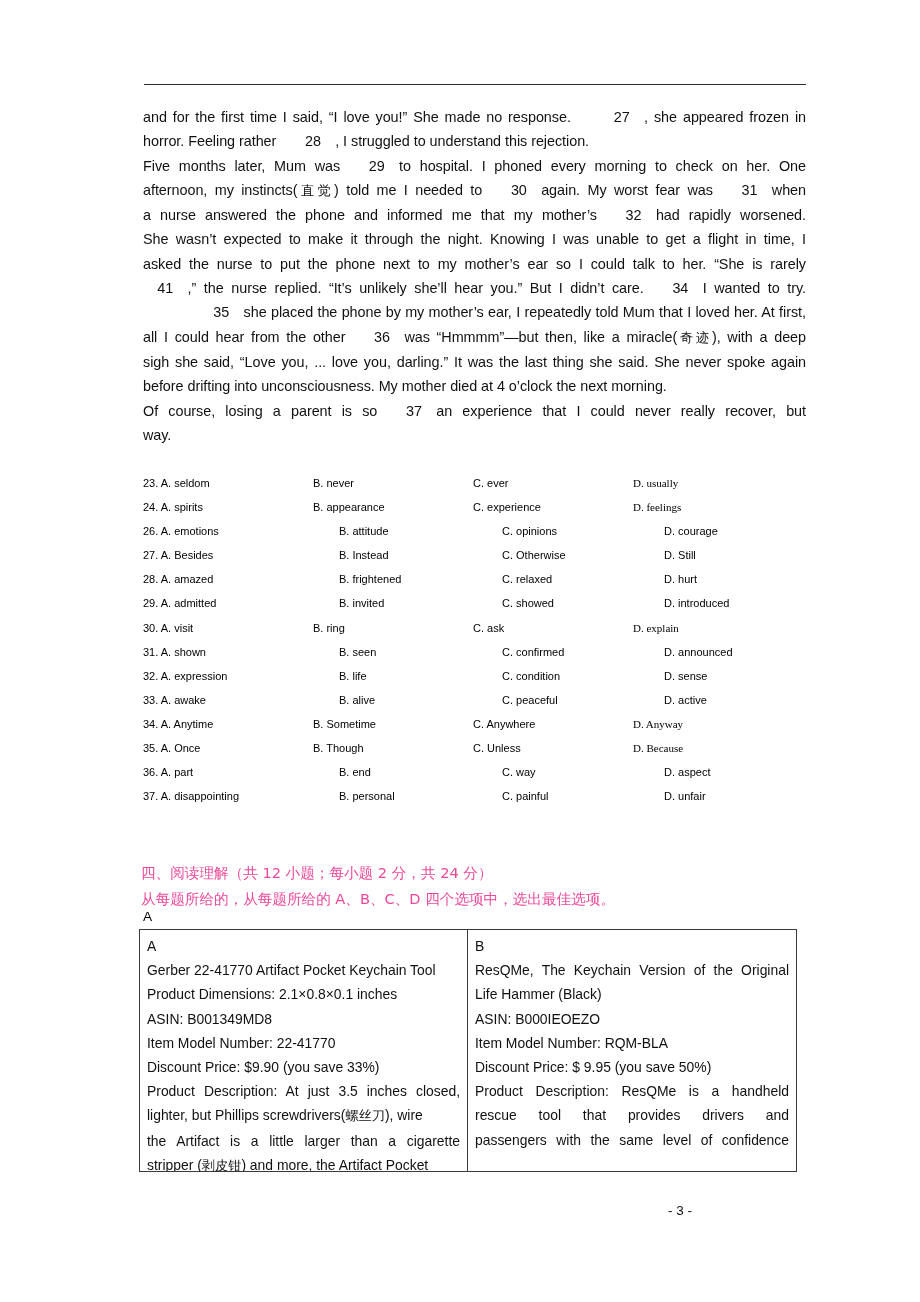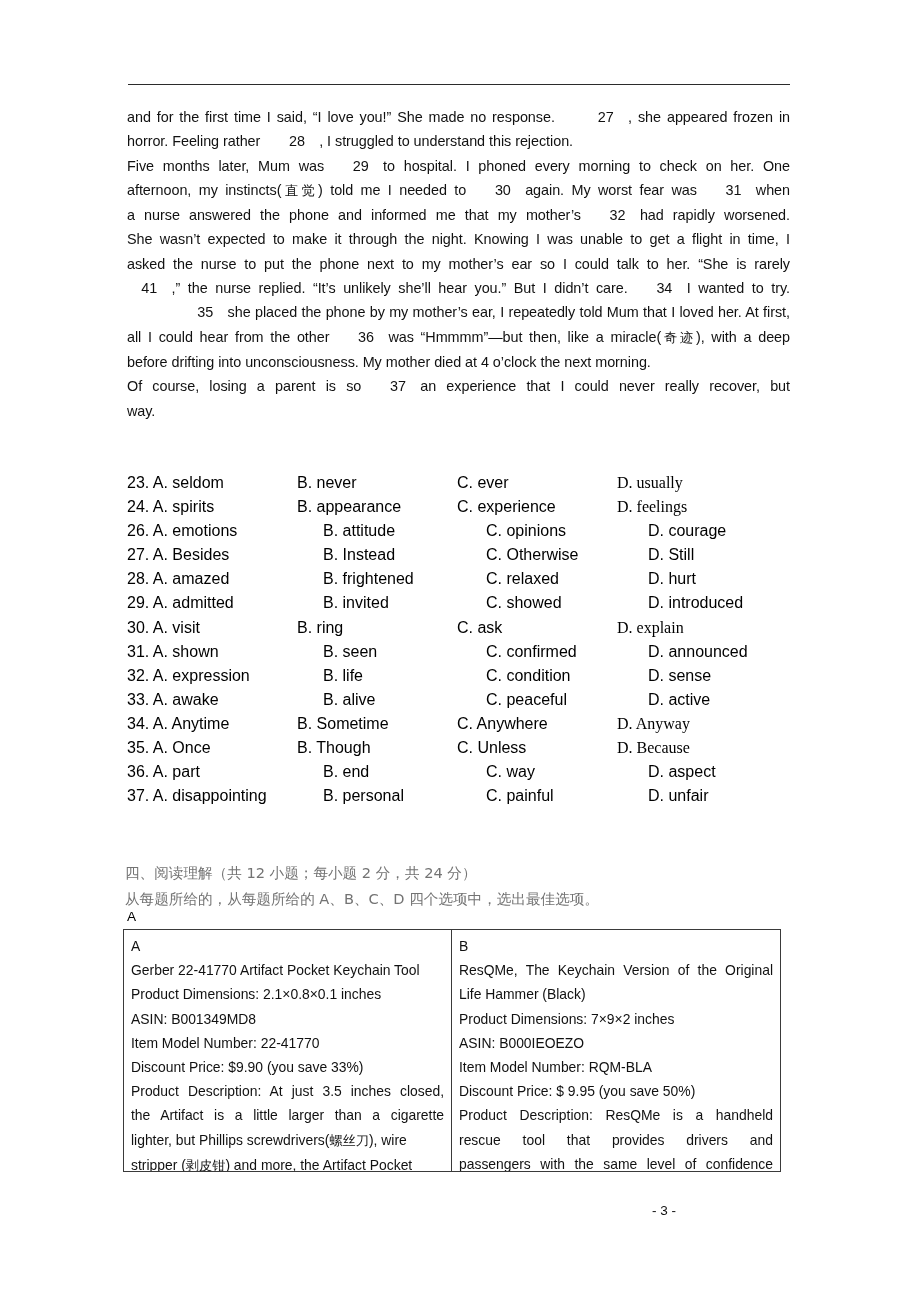--- a/index.html
+++ b/index.html
@@ -10,21 +10,21 @@
   body {
     width: 920px;
     height: 1302px;
     position: relative;
     font-family: "Liberation Sans", sans-serif;
     color: #000000;
     overflow: hidden;
   }
   .page {
     position: absolute;
-    left: 0; top: 0;
+    left: 16px; top: 0;
     width: 808px;
     height: 1302px;
   }
   .header-rule {
     position: absolute;
     left: 128px;
     top: 84px;
     width: 662px;
     height: 0;
     border-top: 1.4px solid #2b2b2b;
@@ -63,21 +63,21 @@
   
   .options {
     position: absolute;
     left: 127px;
     top: 471px;
     width: 680px;
   }
   .opt-row {
     position: relative;
     height: 24.1px;
-    font-size: 16px;
+    font-size: 11px;
     line-height: 24.1px;
     white-space: nowrap;
   }
   .opt-row span { position: absolute; top: 0; }
   .o-num  { left: 0px; }
   
   .set1 .o-b { left: 170px; }
   .set1 .o-c { left: 330px; }
   .set1 .o-d { left: 490px; font-family: Liberation Serif, serif; }
   
@@ -89,21 +89,21 @@
   .sec-head {
     position: absolute;
     left: 125px;
     top: 860px;
     width: 680px;
   }
   .cn-line {
     font-family: "DejaVu Sans", sans-serif;
     font-size: 14.6px;
     line-height: 25.5px;
-    color: #737373;
+    color: #ec4899;
     white-space: pre;
   }
   .label-A {
     position: absolute;
     left: 127px;
     top: 909px;
     font-size: 13.6px;
     line-height: 16px;
   }
 
@@ -163,20 +163,21 @@
         <div class="pline just">Five months later, Mum was <span class="blk"> 29 </span>to hospital. I phoned every morning to check on her. One</div>
         <div class="pline just">afternoon, my instincts(<span class="cn">直觉</span>) told me I needed to <span class="blk"> 30 </span>again. My worst fear was <span class="blk"> 31 </span>when</div>
         <div class="pline just">a nurse answered the phone and informed me that my mother’s <span class="blk"> 32 </span>had rapidly worsened.</div>
         <div class="pline just">She wasn’t expected to make it through the night. Knowing I was unable to get a flight in time, I</div>
         <div class="pline just">asked the nurse to put the phone next to my mother’s ear so I could talk to her. “She is rarely</div>
         <div class="pline just"><span class="blk"> 41 </span>,” the nurse replied. “It’s unlikely she’ll hear you.” But I didn’t care. <span class="blk"> 34 </span>I wanted to try.</div>
       </div>
       <div>
         <div class="pline just" style="text-indent: 28px;"><span class="blk"> 35 </span>she placed the phone by my mother’s ear, I repeatedly told Mum that I loved her. At first,</div>
         <div class="pline just">all I could hear from the other <span class="blk"> 36 </span>was “Hmmmm”—but then, like a miracle(<span class="cn">奇迹</span>), with a deep</div>
+        <div class="pline just">sigh she said, “Love you, ... love you, darling.” It was the last thing she said. She never spoke again</div>
         <div class="pline lastline">before drifting into unconsciousness. My mother died at 4 o’clock the next morning.</div>
       </div>
       <div>
         <div class="pline just">Of course, losing a parent is so <span class="blk"> 37 </span>an experience that I could never really recover, but</div>
         <div class="pline lastline">way.</div>
       </div>
     </div>
 
   <div class="options">
       <div class="opt-row set1">
@@ -274,29 +275,28 @@
 
   <div class="prod-table">
     <div class="cell left">
         <div class="cl lastline">A</div>
         <div class="cl lastline">Gerber 22-41770 Artifact Pocket Keychain Tool</div>
         <div class="cl lastline">Product Dimensions: 2.1×0.8×0.1 inches</div>
         <div class="cl lastline">ASIN: B001349MD8</div>
         <div class="cl lastline">Item Model Number: 22-41770</div>
         <div class="cl lastline">Discount Price: $9.90 (you save 33%)</div>
         <div class="cl just">Product Description: At just 3.5 inches closed,</div>
+        <div class="cl lastline">lighter, but Phillips screwdrivers(<span class="cn">螺丝刀</span>), wire</div>
         <div class="cl just">the Artifact is a little larger than a cigarette</div>
-        <div class="cl lastline">lighter, but Phillips screwdrivers(<span class="cn">螺丝刀</span>), wire</div>
         <div class="cl lastline">stripper (<span class="cn">剥皮钳</span>) and more, the Artifact Pocket</div>
       </div>
     <div class="cell right">
         <div class="cl lastline">B</div>
         <div class="cl just">ResQMe, The Keychain Version of the Original</div>
         <div class="cl lastline">Life Hammer (Black)</div>
-        <div class="cl lastline">Product Dimensions: 7×9×2 inches</div>
         <div class="cl lastline">ASIN: B000IEOEZO</div>
         <div class="cl lastline">Item Model Number: RQM-BLA</div>
         <div class="cl lastline">Discount Price: $ 9.95 (you save 50%)</div>
         <div class="cl just">Product Description: ResQMe is a handheld</div>
         <div class="cl just">rescue tool that provides drivers and</div>
         <div class="cl just">passengers with the same level of confidence</div>
       </div>
   </div>
 
   <div class="page-number">- 3 -</div>

